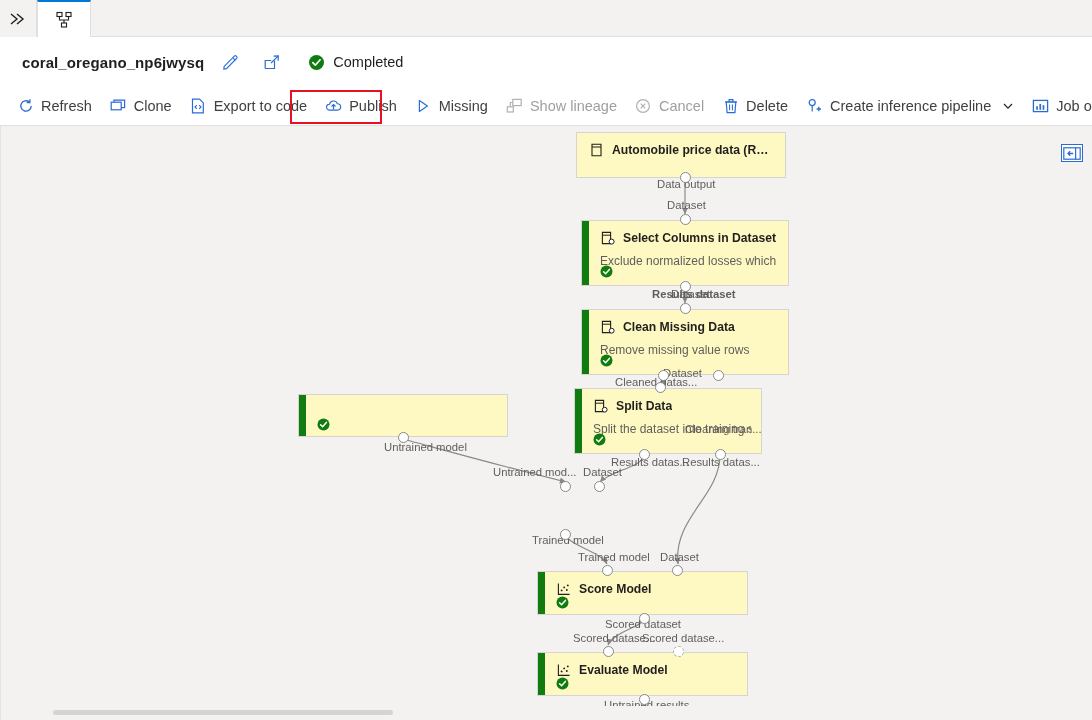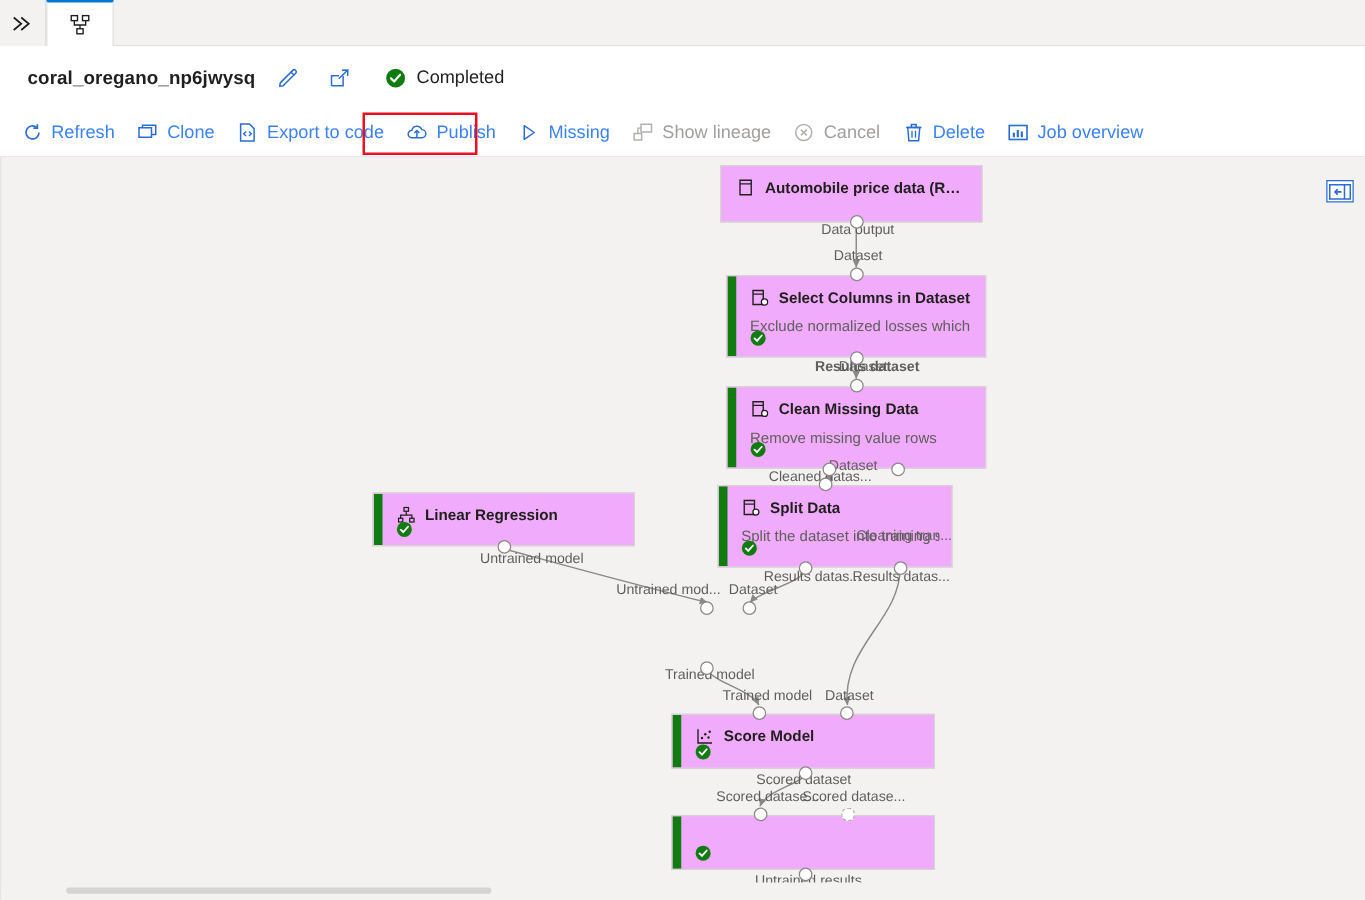--- a/index.html
+++ b/index.html
@@ -76,21 +76,21 @@
     background: #ffffff;
     border-bottom: 1px solid #e1dfdd;
     display: flex; align-items: center;
     padding-left: 8px;
     overflow: hidden;
     white-space: nowrap;
   }
   .cmd {
     display: inline-flex; align-items: center; gap: 7px;
     height: 32px; padding: 0 8px;
-    font-size: 14.5px; color: #3b82f6;
+    font-size: 14.5px; color: #404040;
     cursor: pointer; border: 1px solid transparent;
     background: transparent;
     font-family: "Liberation Sans", sans-serif;
     flex: 0 0 auto;
   }
   .cmd.disabled { color: #a19f9d; cursor: default; }
   .cmd-ico { width: 17px; height: 17px; display:flex; align-items:center; justify-content:center; flex:0 0 auto;}
   .cmd-chevron { margin-left: 4px; display:flex; align-items:center; }
 
   
@@ -120,21 +120,21 @@
     border: 1.5px solid #2b6cd4;
     background: #ffffff;
     display: flex; align-items: center; justify-content: center;
     cursor: pointer;
     z-index: 8;
   }
 
   
   .node {
     position: absolute;
-    background: #f0abfc;
+    background: #fef9c3;
     border: 1px solid #d6d4d2;
     z-index: 5;
     overflow: hidden;
   }
   .node .greenbar {
     position: absolute; left: 0; top: 0; bottom: 0; width: 7px;
     background: #107c10;
   }
   .node-inner { padding: 9px 10px 0 18px; }
   .node.dataset-node .node-inner { padding-left: 12px; }
@@ -317,20 +317,35 @@
         <svg width="14" height="16" viewBox="0 0 14 16">
           <path d="M2.2 4.0 L11.8 4.0 L10.9 14.6 L3.1 14.6 Z" fill="none" stroke="#2b6cd4" stroke-width="1.2"></path>
           <path d="M0.9 4.0 L13.1 4.0" stroke="#2b6cd4" stroke-width="1.2"></path>
           <path d="M5.1 4.0 L5.1 1.6 L8.9 1.6 L8.9 4.0" fill="none" stroke="#2b6cd4" stroke-width="1.2"></path>
           <path d="M5.6 6.6 L5.6 12.2 M8.4 6.6 L8.4 12.2" stroke="#2b6cd4" stroke-width="1.05"></path>
         </svg>
       </span>
       <span>Delete</span>
     </div>
 
+    <div class="cmd">
+      <span class="cmd-ico">
+        <svg width="17" height="16" viewBox="0 0 17 16">
+          <circle cx="6.2" cy="4.6" r="3.0" fill="none" stroke="#2b6cd4" stroke-width="1.2"></circle>
+          <path d="M6.2 7.8 L6.2 13.6" stroke="#2b6cd4" stroke-width="1.2"></path>
+          <path d="M10.6 11.0 L15.0 11.0 M12.8 8.8 L12.8 13.2" stroke="#2b6cd4" stroke-width="1.3"></path>
+        </svg>
+      </span>
+      <span>Create inference pipeline</span>
+      <span class="cmd-chevron">
+        <svg width="12" height="12" viewBox="0 0 12 12">
+          <path d="M2 4 L6 8.2 L10 4" fill="none" stroke="#201f1e" stroke-width="1.15"></path>
+        </svg>
+      </span>
+    </div>
 
     <div class="cmd">
       <span class="cmd-ico">
         <svg width="17" height="16" viewBox="0 0 17 16">
           <rect x="1.4" y="2.4" width="14.2" height="11.2" fill="none" stroke="#2b6cd4" stroke-width="1.3"></rect>
           <rect x="4.2" y="8.2" width="1.7" height="3.6" fill="#2b6cd4"></rect>
           <rect x="7.4" y="6.0" width="1.7" height="5.8" fill="#2b6cd4"></rect>
           <rect x="10.6" y="7.2" width="1.7" height="4.6" fill="#2b6cd4"></rect>
         </svg>
       </span>
@@ -472,33 +487,20 @@
       </span>
     </div>
     <div class="port" style="left:654px; top:256px;"></div>
     <div class="port" style="left:638px; top:323px;"></div>
     <div class="port" style="left:714px; top:323px;"></div>
     <div class="edge-label" style="left:610px; top:330px;">Results datas...</div>
     <div class="edge-label" style="left:681px; top:330px;">Results datas...</div>
 
     <div class="node" style="left:297px; top:268px; width:210px; height:43px;">
       <div class="greenbar"></div>
-      <div class="node-inner">
-        <div class="node-head">
-          <span class="node-ico">
-            <svg width="14" height="14" viewBox="0 0 14 14">
-              <rect x="5.2" y="1.0" width="3.6" height="3.0" fill="none" stroke="#201f1e" stroke-width="1.0"></rect>
-              <rect x="0.8" y="9.6" width="3.4" height="3.0" fill="none" stroke="#201f1e" stroke-width="1.0"></rect>
-              <rect x="9.8" y="9.6" width="3.4" height="3.0" fill="none" stroke="#201f1e" stroke-width="1.0"></rect>
-              <path d="M7 4.0 L7 7.0 M2.5 9.6 L2.5 7.0 L11.5 7.0 L11.5 9.6" fill="none" stroke="#201f1e" stroke-width="1.0"></path>
-            </svg>
-          </span>
-          <span class="node-title">Linear Regression</span>
-        </div>
-      </div>
       <span class="node-status" style="bottom:6px;">
         <svg width="13" height="13" viewBox="0 0 13 13">
           <circle cx="6.5" cy="6.5" r="6" fill="#107c10"></circle>
           <path d="M3.6 6.7 L5.6 8.7 L9.4 4.4" stroke="#ffffff" stroke-width="1.5" fill="none" stroke-linecap="round"></path>
         </svg>
       </span>
     </div>
     <div class="port" style="left:397px; top:306px;"></div>
     <div class="edge-label" style="left:383px; top:315px;">Untrained model</div>
 
@@ -534,20 +536,34 @@
     </div>
     <div class="port" style="left:601px; top:439px;"></div>
     <div class="port" style="left:671px; top:439px;"></div>
     <div class="edge-label" style="left:577px; top:425px;">Trained model</div>
     <div class="edge-label" style="left:659px; top:425px;">Dataset</div>
     <div class="port" style="left:638px; top:487px;"></div>
     <div class="edge-label" style="left:604px; top:492px;">Scored dataset</div>
 
     <div class="node" style="left:536px; top:526px; width:211px; height:44px;">
       <div class="greenbar"></div>
+      <div class="node-inner">
+        <div class="node-head">
+          <span class="node-ico">
+            <svg width="14" height="14" viewBox="0 0 14 14">
+              <path d="M1.4 1.4 L1.4 12.4 L12.6 12.4" fill="none" stroke="#201f1e" stroke-width="1.1"></path>
+              <circle cx="4.6" cy="8.4" r="0.95" fill="#201f1e"></circle>
+              <circle cx="7.2" cy="5.4" r="0.95" fill="#201f1e"></circle>
+              <circle cx="9.8" cy="8.0" r="0.95" fill="#201f1e"></circle>
+              <circle cx="10.8" cy="3.4" r="0.95" fill="#201f1e"></circle>
+            </svg>
+          </span>
+          <span class="node-title">Evaluate Model</span>
+        </div>
+      </div>
       <span class="node-status" style="bottom:6px;">
         <svg width="13" height="13" viewBox="0 0 13 13">
           <circle cx="6.5" cy="6.5" r="6" fill="#107c10"></circle>
           <path d="M3.6 6.7 L5.6 8.7 L9.4 4.4" stroke="#ffffff" stroke-width="1.5" fill="none" stroke-linecap="round"></path>
         </svg>
       </span>
     </div>
     <div class="port" style="left:602px; top:520px;"></div>
     <div class="port dashed" style="left:672px; top:520px;"></div>
     <div class="edge-label" style="left:572px; top:506px;">Scored datase...</div>

